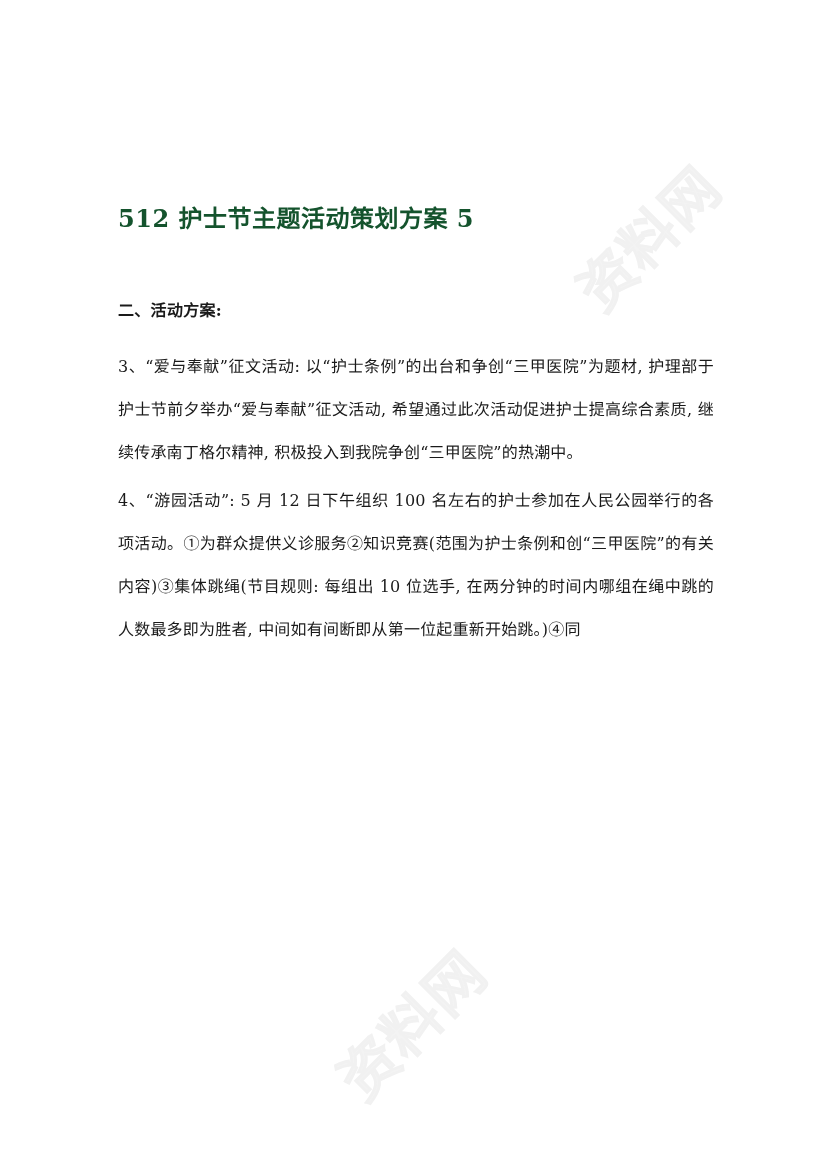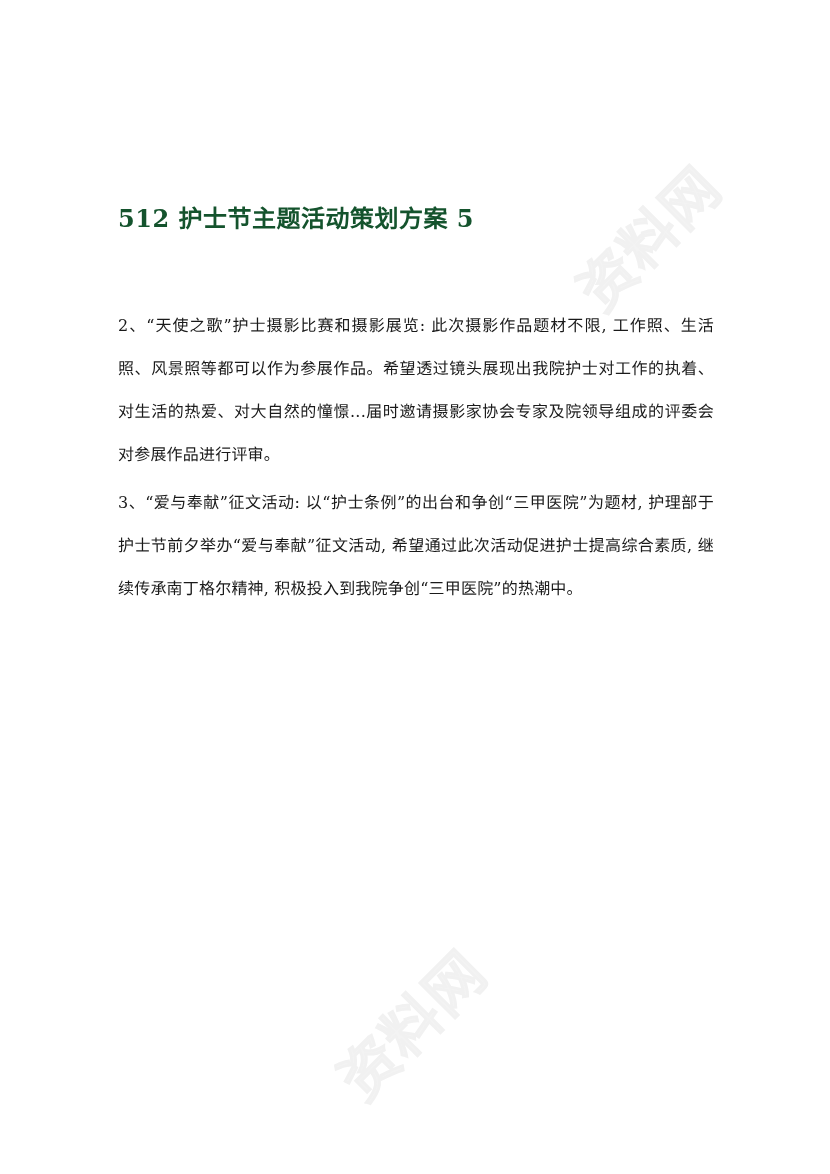--- a/index.html
+++ b/index.html
@@ -116,20 +116,23 @@
     <div class="wm wm-b">资料网</div>
   </div>
 
   <div class="doc">
 
     <h1 class="doc-title">512 护士节主题活动策划方案 5</h1>
 
     <div class="spacer-after-title"></div>
 
 
+    <p class="heading-line">
+      <span class="lead">二、活动方案:</span><span class="rest"></span>
+    </p>
 
     <div class="spacer-after-headings"></div>
 
-    <p class="para">2、“天使之歌”护士摄影比赛和摄影展览: 此次摄影作品题材不限, 工作照、生活照、风景照等都可以作为参展作品。希望透过镜头展现出我院护士对工作的执着、对生活的热爱、对大自然的憧憬...届时邀请摄影家协会专家及院领导组成的评委会对参展作品进行评审。</p>
     <p class="para">3、“爱与奉献”征文活动: 以“护士条例”的出台和争创“三甲医院”为题材, 护理部于护士节前夕举办“爱与奉献”征文活动, 希望通过此次活动促进护士提高综合素质, 继续传承南丁格尔精神, 积极投入到我院争创“三甲医院”的热潮中。</p>
+    <p class="para">4、“游园活动”: 5 月 12 日下午组织 100 名左右的护士参加在人民公园举行的各项活动。①为群众提供义诊服务②知识竞赛(范围为护士条例和创“三甲医院”的有关内容)③集体跳绳(节目规则: 每组出 10 位选手, 在两分钟的时间内哪组在绳中跳的人数最多即为胜者, 中间如有间断即从第一位起重新开始跳。)④同</p>
 
   </div>
 </div>
 
 </body></html>

